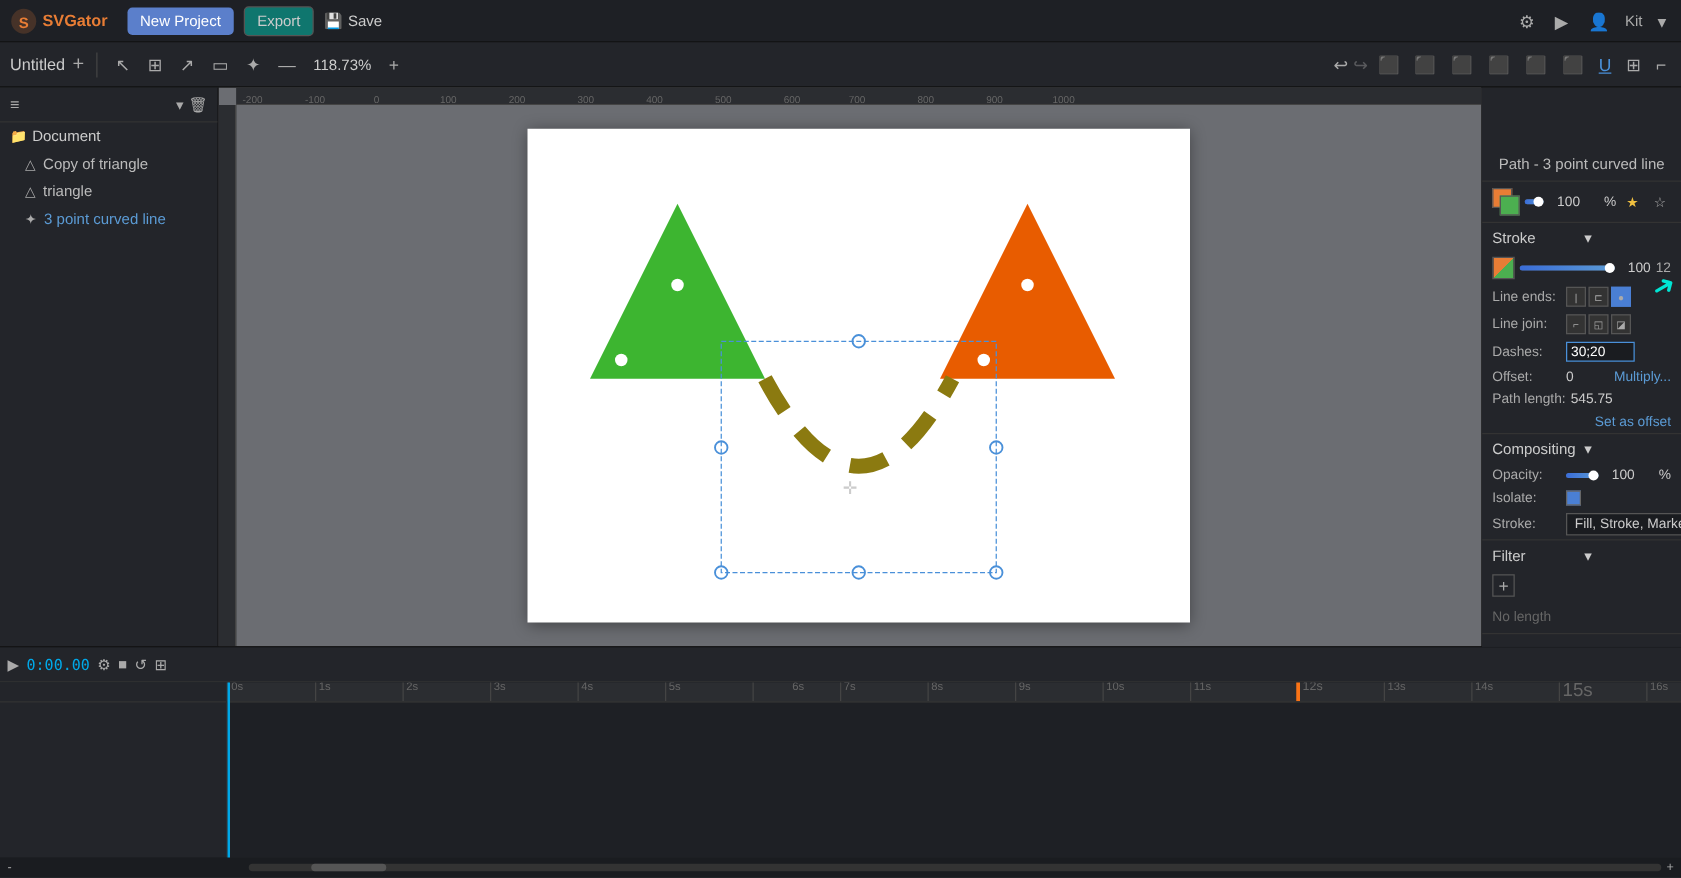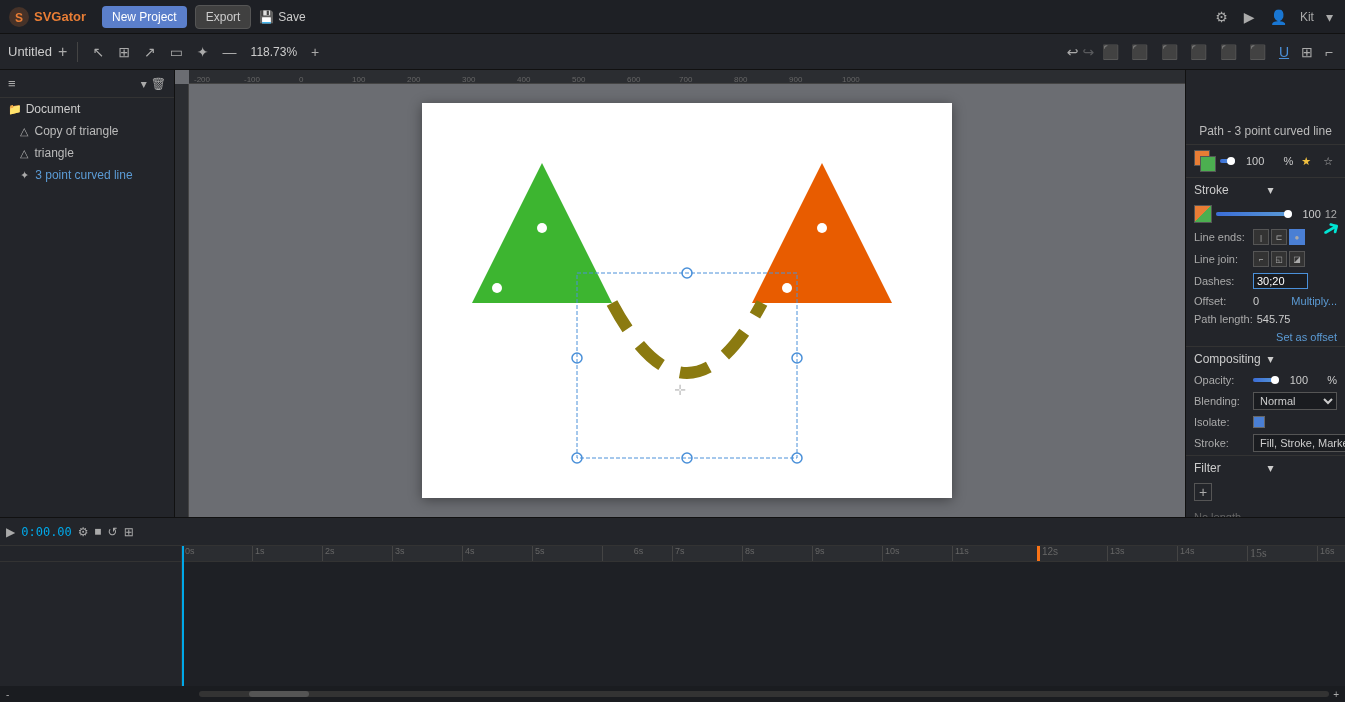--- a/index.html
+++ b/index.html
@@ -3,21 +3,21 @@
   <meta charset="utf-8">
   <style>
     * { box-sizing: border-box; margin: 0; padding: 0; }
     body { background: #2b2d31; color: #ccc; font-family: 'Segoe UI', Arial, sans-serif; font-size: 12px; overflow: hidden; width: 1345px; height: 702px; display: flex; flex-direction: column; }
 
     
     .topbar { display: flex; align-items: center; background: #1e2025; height: 34px; padding: 0 8px; gap: 8px; border-bottom: 1px solid #111; flex-shrink: 0; }
     .logo { display: flex; align-items: center; gap: 4px; color: #e87d35; font-weight: bold; font-size: 13px; margin-right: 8px; }
     .logo svg { width: 22px; height: 22px; }
     .btn-new { background: #5b7fcb; color: #fff; border: none; border-radius: 4px; padding: 4px 10px; cursor: pointer; font-size: 12px; }
-    .btn-export { background: #404040; color: #ccc; border: 1px solid #555; border-radius: 4px; padding: 4px 10px; cursor: pointer; font-size: 12px; }
+    .btn-export { background: #0f766e; color: #ccc; border: 1px solid #555; border-radius: 4px; padding: 4px 10px; cursor: pointer; font-size: 12px; }
     .btn-save { background: transparent; color: #ccc; border: none; cursor: pointer; font-size: 12px; display: flex; align-items: center; gap: 4px; }
     .topbar-right { margin-left: auto; display: flex; align-items: center; gap: 8px; }
     .icon-btn { background: transparent; border: none; color: #aaa; cursor: pointer; font-size: 14px; padding: 2px 4px; }
 
     
     .toolbar2 { display: flex; align-items: center; background: #23252a; height: 36px; padding: 0 8px; gap: 6px; border-bottom: 1px solid #111; flex-shrink: 0; }
     .doc-title { color: #ccc; font-size: 13px; text-align: right; }
     .add-btn { color: #aaa; font-size: 16px; background: transparent; border: none; cursor: pointer; }
     .tool-sep { width: 1px; height: 20px; background: #444; margin: 0 4px; }
     .tool-icon { color: #aaa; font-size: 14px; background: transparent; border: none; cursor: pointer; padding: 2px 4px; }
@@ -321,26 +321,20 @@
       <div class="rp-row">
         <span class="rp-label">Opacity:</span>
         <div class="rp-slider" style="flex:1;">
           <div class="rp-slider-fill" style="width:100%;"></div>
           <div class="rp-slider-thumb" style="right:0;"></div>
         </div>
         <span class="rp-value">100</span>
         <span class="rp-value">%</span>
       </div>
 
-      <div class="rp-row">
-        <span class="rp-label">Blending:</span>
-        <select class="rp-select">
-          <option>Normal</option>
-        </select>
-      </div>
 
       <div class="rp-row">
         <span class="rp-label">Isolate:</span>
         <div class="isolate-box"></div>
       </div>
 
       <div class="rp-row">
         <span class="rp-label">Stroke:</span>
         <select class="rp-select">
           <option>Fill, Stroke, Markers</option>
@@ -391,21 +385,21 @@
           <div style="width:70px;font-size:9px;color:#666;border-left:1px solid #444;padding-left:2px;">5s</div>
           <div style="width:70px;font-size:9px;color:#666;border-left:1px solid #444;padding-left:2px;text-align:center;">6s</div>
           <div style="width:70px;font-size:9px;color:#666;border-left:1px solid #444;padding-left:2px;">7s</div>
           <div style="width:70px;font-size:9px;color:#666;border-left:1px solid #444;padding-left:2px;">8s</div>
           <div style="width:70px;font-size:9px;color:#666;border-left:1px solid #444;padding-left:2px;">9s</div>
           <div style="width:70px;font-size:9px;color:#666;border-left:1px solid #444;padding-left:2px;">10s</div>
           <div style="width:70px;font-size:9px;color:#666;border-left:1px solid #444;padding-left:2px;">11s</div>
           <div style="width:70px;font-size:10px;color:#666;border-left:3px solid #f97316;padding-left:2px;margin-left:15px;">12s</div>
           <div style="width:70px;font-size:9px;color:#666;border-left:1px solid #444;padding-left:2px;">13s</div>
           <div style="width:70px;font-size:9px;color:#666;border-left:1px solid #444;padding-left:2px;">14s</div>
-          <div style="width:70px;font-size:12px;color:#666;border-left:1px solid #444;padding-left:2px;font-family:Liberation Serif, serif;">15s</div>
+          <div style="width:70px;font-size:15px;color:#666;border-left:1px solid #444;padding-left:2px;">15s</div>
           <div style="width:70px;font-size:9px;color:#666;border-left:1px solid #444;padding-left:2px;">16s</div>
         </div>
       </div>
 
       <div style="position:absolute;top:0;left:0;width:2px;height:100%;background:#00a8e8;z-index:10;"></div>
     </div>
   </div>
 
   <div class="timeline-bottom">
     <button style="background:transparent;border:none;color:#aaa;font-size:10px;cursor:pointer;">-</button>

